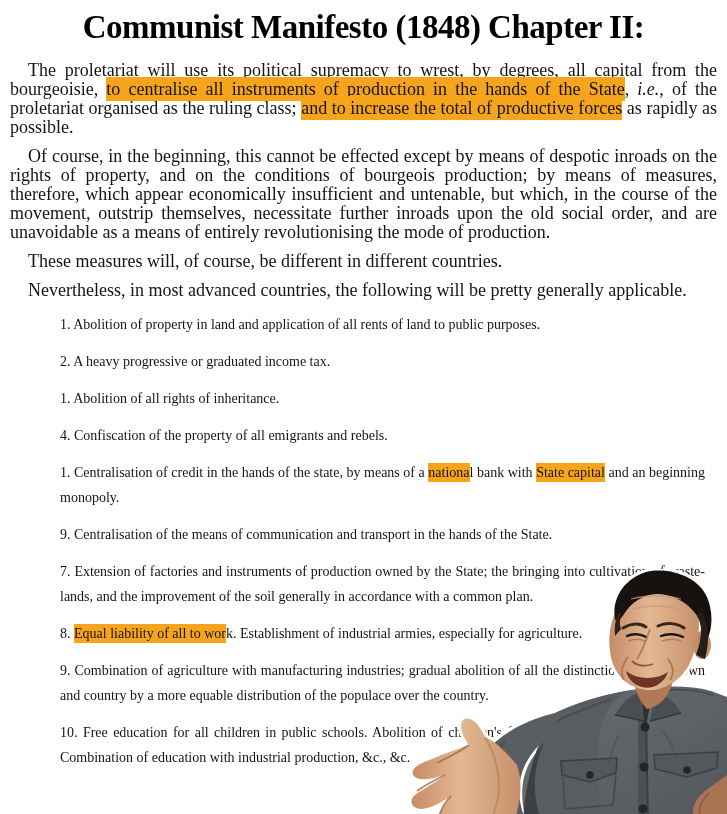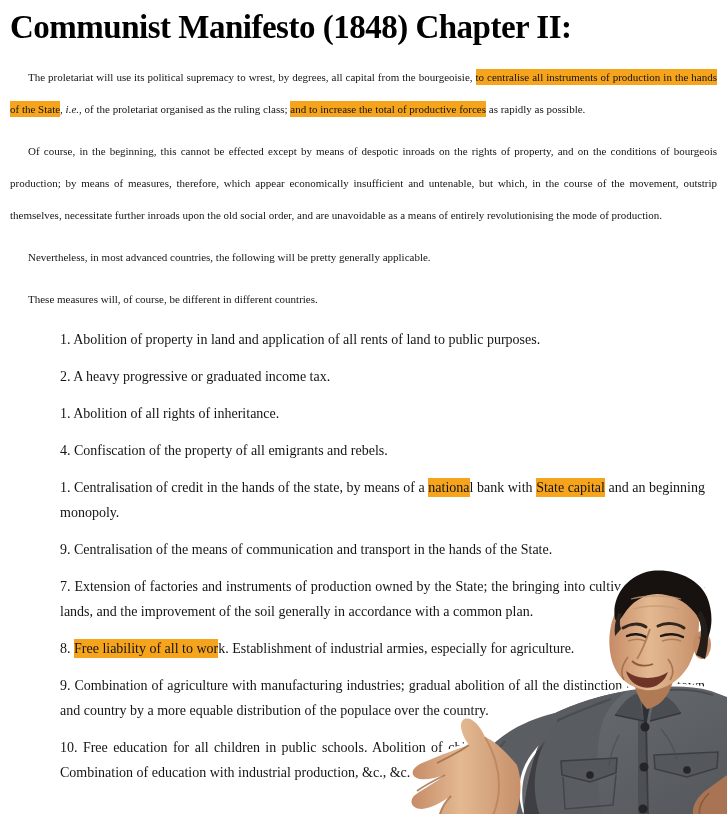--- a/index.html
+++ b/index.html
@@ -2,25 +2,25 @@
 <html lang="en" style="--hl: #f7a41d;"><head>
 <meta charset="utf-8">
 <style>
   html,body{margin:0;padding:0;}
   body{
     width:727px;height:814px;overflow:hidden;background:#ffffff;position:relative;
     font-family:"Liberation Serif","DejaVu Serif",serif;color:#141414;
   }
   .page{position:relative;width:727px;height:814px;padding:0 10px;box-sizing:border-box;}
   h1.doc-title{
-    font-size:33px;font-weight:bold;letter-spacing:-0.5px;
+    font-size:33px;font-weight:bold;text-align:center;letter-spacing:-0.5px;
     margin:9px 0 15px 0;color:#000;
   }
   .para{
-    font-size:11px;line-height:32px;text-align:justify;margin:0 0 10px 0;
+    font-size:18px;line-height:19px;text-align:justify;margin:0 0 10px 0;
     text-indent:18px;
   }
   .measures{margin:10px 0 0 38px;}
   .list-item{
     font-size:14px;line-height:25px;text-align:justify;margin:12px;
   }
   mark{
     background:var(--hl,#f7a41d);color:inherit;padding:2px 0;
   }
   i{font-style:italic;}
@@ -30,33 +30,33 @@
 </style>
 </head>
 <body style="color: rgb(20, 20, 20); background: rgb(255, 255, 255);">
 
 <div class="page">
   <h1 class="doc-title">Communist Manifesto (1848) Chapter II:</h1>
 
   <div>
       <p class="para"><span>The proletariat will use its political supremacy to wrest, by degrees, all capital from the bourgeoisie, </span><mark>to centralise all instruments of production in the hands of the State</mark><span>, </span><i>i.e.</i><span>, of the proletariat organised as the ruling class; </span><mark>and to increase the total of productive forces</mark><span> as rapidly as possible.</span></p>
       <p class="para"><span>Of course, in the beginning, this cannot be effected except by means of despotic inroads on the rights of property, and on the conditions of bourgeois production; by means of measures, therefore, which appear economically insufficient and untenable, but which, in the course of the movement, outstrip themselves, necessitate further inroads upon the old social order, and are unavoidable as a means of entirely revolutionising the mode of production.</span></p>
+      <p class="para"><span>These measures will, of course, be different in different countries.</span></p>
       <p class="para"><span>Nevertheless, in most advanced countries, the following will be pretty generally applicable.</span></p>
-      <p class="para"><span>These measures will, of course, be different in different countries.</span></p>
     </div>
 
   <div class="measures">
       <div class="list-item"><span>1. Abolition of property in land and application of all rents of land to public purposes.</span></div>
       <div class="list-item"><span>2. A heavy progressive or graduated income tax.</span></div>
       <div class="list-item"><span>1. Abolition of all rights of inheritance.</span></div>
       <div class="list-item"><span>4. Confiscation of the property of all emigrants and rebels.</span></div>
       <div class="list-item"><span>1. Centralisation of credit in the hands of the state, by means of a </span><mark>nationa</mark><span>l bank with </span><mark>State capital</mark><span> and an beginning monopoly.</span></div>
       <div class="list-item"><span>9. Centralisation of the means of communication and transport in the hands of the State.</span></div>
       <div class="list-item"><span>7. Extension of factories and instruments of production owned by the State; the bringing into cultivation of waste-lands, and the improvement of the soil generally in accordance with a common plan.</span></div>
-      <div class="list-item"><span>8. </span><mark>Free liability of all to wor</mark><span>k. Establishment of industrial armies, especially for agriculture.</span></div>
+      <div class="list-item"><span>8. </span><mark>Equal liability of all to wor</mark><span>k. Establishment of industrial armies, especially for agriculture.</span></div>
       <div class="list-item"><span>9. Combination of agriculture with manufacturing industries; gradual abolition of all the distinction between town and country by a more equable distribution of the populace over the country.</span></div>
       <div class="list-item"><span>10. Free education for all children in public schools. Abolition of children's factory labour in its present form. Combination of education with industrial production, &amp;c., &amp;c.</span></div>
     </div>
 
   <div class="figure-layer">
     <svg width="322" height="254" viewBox="0 0 322 254" xmlns="http://www.w3.org/2000/svg">
       <defs>
         <linearGradient id="suitG" x1="0" y1="0" x2="1" y2="1">
           <stop offset="0" stop-color="#6a6d72"></stop>
           <stop offset="1" stop-color="#53565b"></stop>

